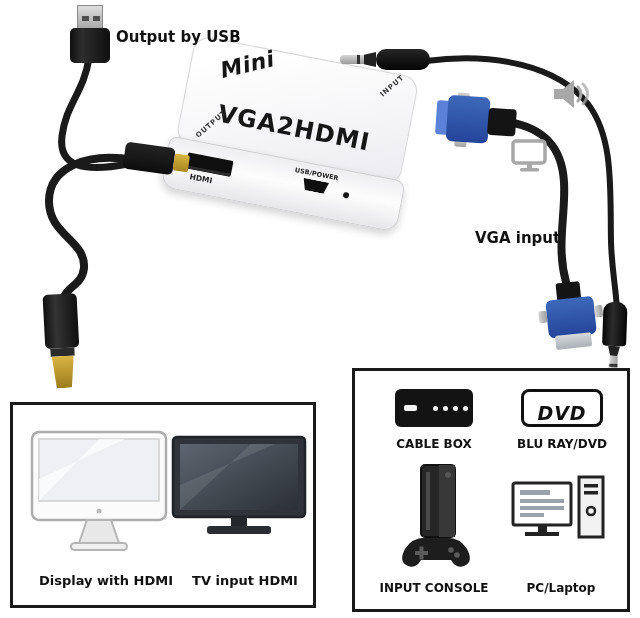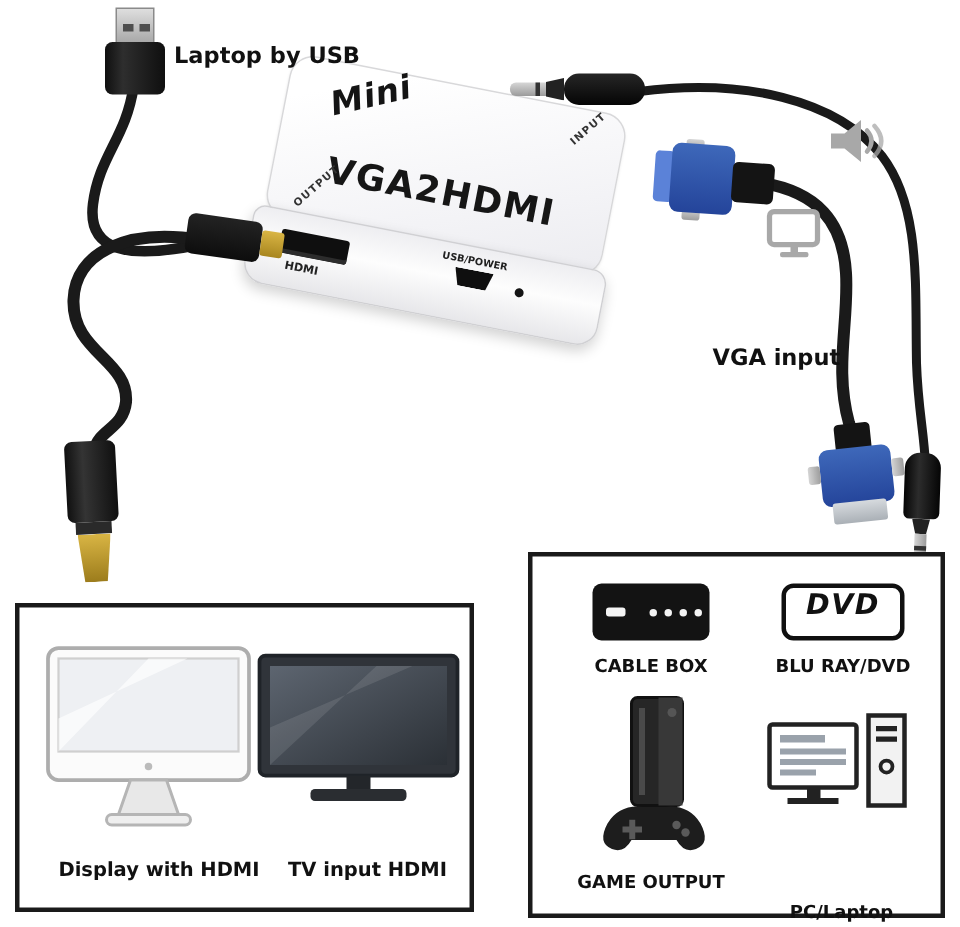--- a/index.html
+++ b/index.html
@@ -87,21 +87,21 @@
   .panel-hdmi { left:10px; top:402px; width:306px; height:206px; }
   .panel-src { left:352px; top:368px; width:278px; height:244px; }
   .panel-label { position:absolute; font-size:13px; font-weight:700; color:#111; text-align:center; white-space:nowrap; }
   .src-label { position:absolute; font-size:12px; font-weight:700; color:#111; text-align:center; white-space:nowrap; }
 
   .cablebox-icon { position:absolute; left:40px; top:18px; width:78px; height:38px; background:#131313; border-radius:6px; }
   .cb-dash { position:absolute; left:9px; top:16px; width:13px; height:6px; background:#f4f4f4; border-radius:2px; }
   .cb-dot { position:absolute; top:17px; width:5px; height:5px; border-radius:50%; background:#f4f4f4; }
 
   .dvd-logo { position:absolute; left:166px; top:18px; width:82px; height:38px; border:3px solid #101010; border-radius:8px;
-      display:flex; align-items:flex-start; justify-content:center; font-size:19px; font-weight:800; font-style:italic; letter-spacing:1px; background:#fff; }
+      display:flex; align-items:flex-end; justify-content:center; font-size:19px; font-weight:800; font-style:italic; letter-spacing:1px; background:#fff; }
 </style>
 </head>
 <body>
 
 <div class="canvas">
 
   <svg class="cables" width="640" height="618" viewBox="0 0 640 618">
     <path d="M 89 58 C 84 92, 66 104, 62 136 C 58 168, 86 172, 128 164 L 190 148" fill="none" stroke="#1a1a1a" stroke-width="7" stroke-linecap="round"></path>
     <path d="M 134 160 C 85 152, 50 168, 49 200 C 48 235, 86 240, 84 268 C 82 286, 66 286, 63 300" fill="none" stroke="#1a1a1a" stroke-width="8" stroke-linecap="round"></path>
     <path d="M 508 122 C 545 128, 562 148, 564 182 C 566 214, 556 246, 566 282 L 570 294" fill="none" stroke="#1a1a1a" stroke-width="8" stroke-linecap="round"></path>
@@ -177,21 +177,21 @@
     <div class="jack-body-h"></div>
   </div>
 
   <div class="connector jack-bottom">
     <div class="jack-body-v"></div>
     <div class="jack-cone-v"></div>
     <div class="jack-tip-v"></div>
     <div class="jack-ring-v"></div>
   </div>
 
-  <div class="annot" style="left:116px; top:28px;">Laptop by USB</div>
+  <div class="annot" style="left:116px; top:28px;">Output by USB</div>
   <div class="annot" style="left:475px; top:229px;">VGA input</div>
 
   <div class="panel panel-hdmi">
     <svg style="position:absolute; left:16px; top:24px;" width="150" height="130" viewBox="0 0 150 130">
       <rect x="3" y="3" width="134" height="88" rx="7" fill="#fbfbfb" stroke="#adadad" stroke-width="2.5"></rect>
       <rect x="10" y="10" width="120" height="62" fill="#eef0f3" stroke="#cfcfcf" stroke-width="1.5"></rect>
       <polygon points="10,72 70,10 96,10 10,50" fill="#ffffff" opacity="0.65"></polygon>
       <circle cx="70" cy="82" r="2.5" fill="#bbbbbb"></circle>
       <polygon points="58,91 82,91 90,114 50,114" fill="#e8e8e8" stroke="#b5b5b5" stroke-width="2"></polygon>
       <rect x="42" y="114" width="56" height="7" rx="3.5" fill="#efefef" stroke="#b5b5b5" stroke-width="2"></rect>
@@ -232,31 +232,31 @@
       <rect x="28" y="2" width="34" height="72" rx="4" fill="#262626" stroke="#111111" stroke-width="2"></rect>
       <rect x="46" y="2" width="16" height="72" fill="#383838"></rect>
       <rect x="33" y="9" width="4" height="58" fill="#4a4a4a"></rect>
       <circle cx="55" cy="12" r="3" fill="#555555"></circle>
       <path d="M12 86 q8 -13 24 -11 h14 q16 -2 24 11 q7 13 -3 17 q-8 3 -13 -6 h-30 q-5 9 -13 6 q-10 -4 -3 -17 Z" fill="#1d1d1d"></path>
       <rect x="22" y="88" width="13" height="4" fill="#5a5a5a"></rect>
       <rect x="26.5" y="83.5" width="4" height="13" fill="#5a5a5a"></rect>
       <circle cx="58" cy="87" r="2.8" fill="#5a5a5a"></circle>
       <circle cx="64" cy="92" r="2.8" fill="#5a5a5a"></circle>
     </svg>
-    <div class="src-label" style="left:18px; top:210px; width:122px;">GAME OUTPUT</div>
+    <div class="src-label" style="left:18px; top:210px; width:122px;">INPUT CONSOLE</div>
 
     <svg style="position:absolute; left:156px; top:104px;" width="100" height="100" viewBox="0 0 100 100">
       <rect x="2" y="8" width="58" height="42" rx="2" fill="#ffffff" stroke="#222222" stroke-width="3"></rect>
       <rect x="9" y="15" width="30" height="5" fill="#9aa2ab"></rect>
       <rect x="9" y="24" width="44" height="4" fill="#9aa2ab"></rect>
       <rect x="9" y="31" width="44" height="4" fill="#9aa2ab"></rect>
       <rect x="9" y="38" width="24" height="4" fill="#9aa2ab"></rect>
       <rect x="27" y="50" width="9" height="7" fill="#222222"></rect>
       <rect x="14" y="57" width="34" height="4" fill="#222222"></rect>
       <rect x="68" y="2" width="24" height="60" fill="#f2f2f2" stroke="#222222" stroke-width="3"></rect>
       <rect x="73" y="9" width="14" height="3.5" fill="#222222"></rect>
       <rect x="73" y="16" width="14" height="3.5" fill="#222222"></rect>
       <circle cx="80" cy="36" r="4" fill="none" stroke="#222222" stroke-width="2.5"></circle>
     </svg>
-    <div class="src-label" style="left:156px; top:210px; width:100px;margin-top:20px;">PC/Laptop</div>
+    <div class="src-label" style="left:156px; top:210px; width:100px;">PC/Laptop</div>
   </div>
 
 </div>
 
 </body></html>

